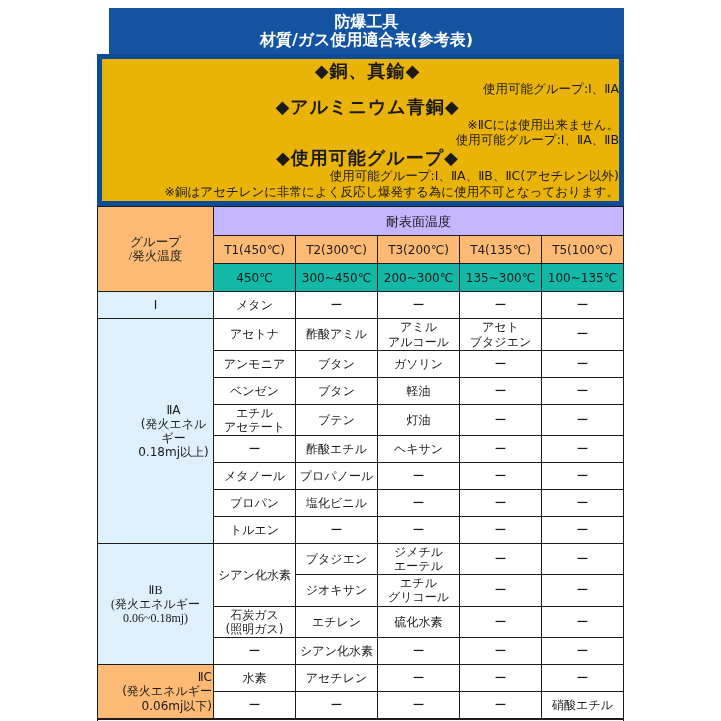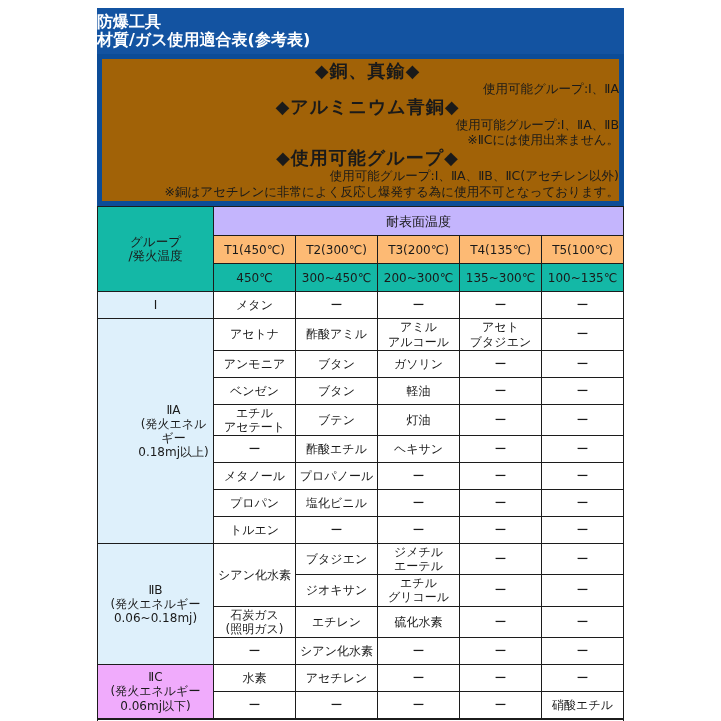--- a/index.html
+++ b/index.html
@@ -1,47 +1,47 @@
 <!DOCTYPE html>
 <html><head>
 <meta charset="utf-8">
 <style>
   html,body{margin:0;padding:0;background:#ffffff;}
   body{width:721px;height:721px;font-family:"DejaVu Sans","Liberation Sans",sans-serif;color:#1a1a1a;}
   .page{width:527px;margin:8px auto 0 auto;}
-  .band{background:#1353a1;color:#ffffff;text-align:left;padding:5px 0 4px 0;}
+  .band{background:#1353a1;color:#ffffff;text-align:center;padding:5px 0 4px 0;margin-left:12px;}
   .band .t1,.band .t2{font-size:16px;font-weight:bold;line-height:1.15;}
-  .infobox{border:5px solid #0c4c97;background:#a16207;text-align:center;padding:2px 0 2px 14px;}
+  .infobox{border:5px solid #0c4c97;background:#eab308;text-align:center;padding:2px 0 2px 14px;}
   .infobox .hd{font-size:18px;font-weight:bold;line-height:1.12;letter-spacing:1px;}
   .infobox .ln{font-size:12.5px;line-height:1.25;text-align:right;}
   table{border-collapse:collapse;table-layout:fixed;width:527px;}
   td{border:1px solid #1c1c1c;text-align:center;vertical-align:middle;font-size:12px;line-height:1.18;padding:1px 1px;white-space:pre-line;height:24px;overflow:hidden;}
-  td.corner{background:#14b8a6;font-size:12.5px;}
+  td.corner{background:#fdba74;font-size:12.5px;font-family:Liberation Serif, serif;}
   td.surface{background:#c4b5fd;font-size:13px;height:26px;}
   td.tclass{background:#fdba74;height:25px;}
   td.trange{background:#14b8a6;height:25px;}
   td.gcell{font-size:12px;}
   .notebox{border:1px solid #1c1c1c;margin-top:0px;padding:2px 4px 3px 4px;font-size:12px;line-height:1.4;text-align:left;}
 </style>
 </head>
 <body>
 
 <div class="page">
 
   <div class="band">
     <div class="t1">防爆工具</div>
     <div class="t2">材質/ガス使用適合表(参考表)</div>
   </div>
 
   <div class="infobox">
     <div class="hd">◆銅、真鍮◆</div>
     <div class="ln">使用可能グループ:Ⅰ、ⅡA</div>
     <div class="hd">◆アルミニウム青銅◆</div>
+    <div class="ln">※ⅡCには使用出来ません。</div>
     <div class="ln">使用可能グループ:Ⅰ、ⅡA、ⅡB</div>
-    <div class="ln">※ⅡCには使用出来ません。</div>
     <div class="hd">◆使用可能グループ◆</div>
     <div class="ln">使用可能グループ:Ⅰ、ⅡA、ⅡB、ⅡC(アセチレン以外)</div>
     <div class="ln">※銅はアセチレンに非常によく反応し爆発する為に使用不可となっております。</div>
   </div>
 
   <table>
     <colgroup>
       <col style="width:116px">
       <col style="width:82px">
         <col style="width:82px">
@@ -133,21 +133,21 @@
           <td class="dcell">ー</td>
         </tr>
         <tr>
           <td class="dcell">トルエン</td>
           <td class="dcell">ー</td>
           <td class="dcell">ー</td>
           <td class="dcell">ー</td>
           <td class="dcell">ー</td>
         </tr>
         <tr>
-          <td class="gcell" rowspan="4" style="background: rgb(222, 240, 251);">ⅡB
+          <td class="gcell" rowspan="4" style="background: rgb(222, 240, 251); font-family: Liberation Serif, serif;">ⅡB
 (発火エネルギー
 0.06~0.18mj)</td>
           <td class="dcell" rowspan="2">シアン化水素</td>
           <td class="dcell">ブタジエン</td>
           <td class="dcell">ジメチル
 エーテル</td>
           <td class="dcell">ー</td>
           <td class="dcell">ー</td>
         </tr>
         <tr>
@@ -166,21 +166,21 @@
           <td class="dcell">ー</td>
         </tr>
         <tr>
           <td class="dcell">ー</td>
           <td class="dcell">シアン化水素</td>
           <td class="dcell">ー</td>
           <td class="dcell">ー</td>
           <td class="dcell">ー</td>
         </tr>
         <tr>
-          <td class="gcell" rowspan="2" style="background: #f0abfc;">ⅡC
+          <td class="gcell" rowspan="2" style="background: #fdba74; text-align: right;">ⅡC
 (発火エネルギー
 0.06mj以下)</td>
           <td class="dcell">水素</td>
           <td class="dcell">アセチレン</td>
           <td class="dcell">ー</td>
           <td class="dcell">ー</td>
           <td class="dcell">ー</td>
         </tr>
         <tr>
           <td class="dcell">ー</td>

